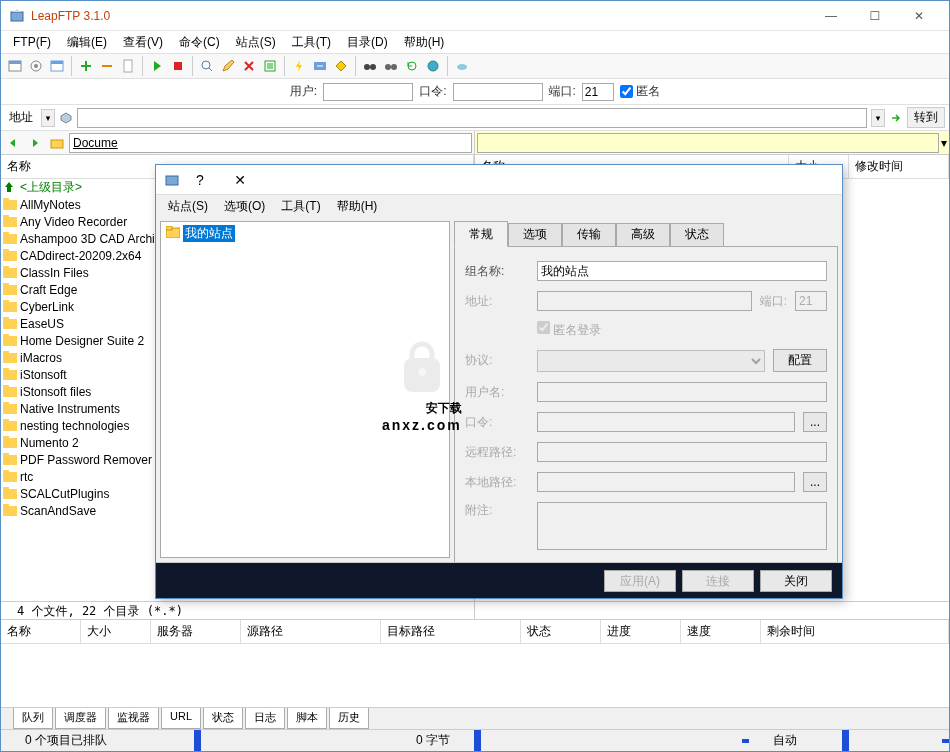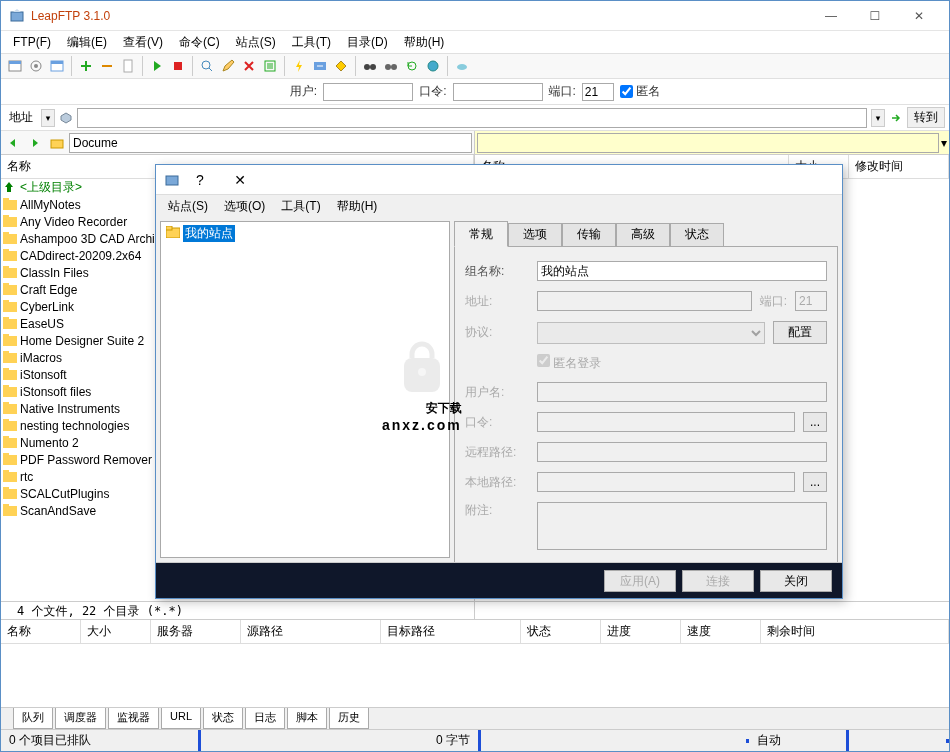--- a/index.html
+++ b/index.html
@@ -35,21 +35,21 @@
 
 .tabs-row { height: 24px; display: flex; border-bottom: 1px solid #ccc; background: #f0f0f0; }
 .tabs-row .tab { padding: 3px 12px; border: 1px solid #ccc; border-bottom: none; background: #fff; margin-right: 2px; }
 
 .main-area { flex: 1; display: flex; min-height: 0; }
 .left-pane { width: 50%; display: flex; flex-direction: column; border-right: 1px solid #ccc; }
 .right-pane { width: 50%; display: flex; flex-direction: column; }
 
 .pathbar { height: 24px; display: flex; align-items: center; padding: 2px; border-bottom: 1px solid #ccc; gap: 2px; background: #f8f8f8; }
 .pathbar .navbtn { width: 20px; height: 20px; display: flex; align-items: center; justify-content: center; }
-.pathbar .path-input { flex: 1; height: 20px; border: 1px solid #aaa; padding: 4px 3px; background: #fff; }
+.pathbar .path-input { flex: 1; height: 20px; border: 1px solid #aaa; padding: 4px 3px; background: #fff; text-decoration: underline; }
 
 .filelist { flex: 1; overflow: auto; background: #fff; }
 .filelist-header { display: flex; background: #fff; border-bottom: 1px solid #ddd; position: sticky; top: 0; }
 .filelist-header .col { padding: 3px 6px; border-right: 1px solid #ddd; font-weight: normal; }
 .col-name { flex: 1; min-width: 140px; }
 .col-size { width: 60px; }
 .col-date { width: 100px; }
 .filelist-body { }
 .filerow { display: flex; align-items: center; height: 17px; padding: 0 2px; font-family: "SimSun", monospace; }
 .filerow .ficon { width: 14px; height: 14px; margin-right: 3px; flex-shrink: 0; }
@@ -63,21 +63,21 @@
 
 .queue-area { height: 88px; border-top: 1px solid #ccc; display: flex; flex-direction: column; }
 .queue-header { display: flex; background: #fff; border-bottom: 1px solid #ddd; }
 .queue-header .qcol { padding: 3px 6px; border-right: 1px solid #ddd; }
 .queue-body { flex: 1; background: #fff; overflow: auto; }
 
 .bottom-tabs { height: 22px; display: flex; border-top: 1px solid #ccc; background: #f0f0f0; padding-left: 12px; }
 .bottom-tabs .btab { padding: 2px 8px; border: 1px solid #aaa; border-top: none; background: #fff; margin-right: 2px; font-size: 11px; }
 
 .statusbar { height: 22px; border-top: 1px solid #ccc; display: flex; align-items: center; background: #f0f0f0; }
-.statusbar .cell { padding: 2px 8px; border-right: 3px solid #1d4ed8; }
+.statusbar .cell { padding: 2px 24px; border-right: 7px solid #1d4ed8; }
 .statusbar .cell.sp { flex: 1; }
 
 
 .dialog { position: absolute; left: 155px; top: 164px; width: 688px; height: 435px; background: #f0f0f0; border: 1px solid #5a8fc6; box-shadow: 3px 3px 10px rgba(0,0,0,0.25); display: flex; flex-direction: column; }
 .dlg-title { height: 30px; background: #fff; display: flex; align-items: center; padding: 0 8px; border-bottom: 1px solid #ddd; }
 .dlg-title .t { flex: 1; }
 .dlg-title .dbtn { width: 40px; text-align: center; font-size: 14px; }
 .dlg-menu { height: 22px; display: flex; align-items: center; padding: 0 4px; background: #f0f0f0; }
 .dlg-menu .mi { padding: 2px 8px; }
 .dlg-body { flex: 1; display: flex; min-height: 0; }
@@ -596,27 +596,27 @@
           <span class="flabel">组名称:</span>
           <input type="text" style="flex: 1 1 0%;" value="我的站点">
         </div>
         <div class="form-row">
           <span class="flabel disabled">地址:</span>
           <input type="text" class="disabled" style="flex: 1 1 0%;" disabled="">
           <span class="flabel disabled" style="width:auto">端口:</span>
           <input type="text" class="disabled" style="width: 32px;" disabled="" value="21">
         </div>
         <div class="form-row">
+          <span class="flabel"></span>
+          <label><input type="checkbox" checked="" disabled="" style=""> <span style="color:#aaa">匿名登录</span></label>
+        </div>
+        <div class="form-row">
           <span class="flabel disabled">协议:</span>
           <select style="flex:1" disabled=""></select>
           <span class="btn">配置</span>
-        </div>
-        <div class="form-row">
-          <span class="flabel"></span>
-          <label><input type="checkbox" checked="" disabled="" style=""> <span style="color:#aaa">匿名登录</span></label>
         </div>
         <div class="form-row">
           <span class="flabel disabled">用户名:</span>
           <input type="text" class="disabled" style="flex: 1 1 0%;" disabled="">
         </div>
         <div class="form-row">
           <span class="flabel disabled">口令:</span>
           <input type="text" class="disabled" style="flex: 1 1 0%;" disabled="">
           <span class="btn" style="padding:2px 6px">...</span>
         </div>

